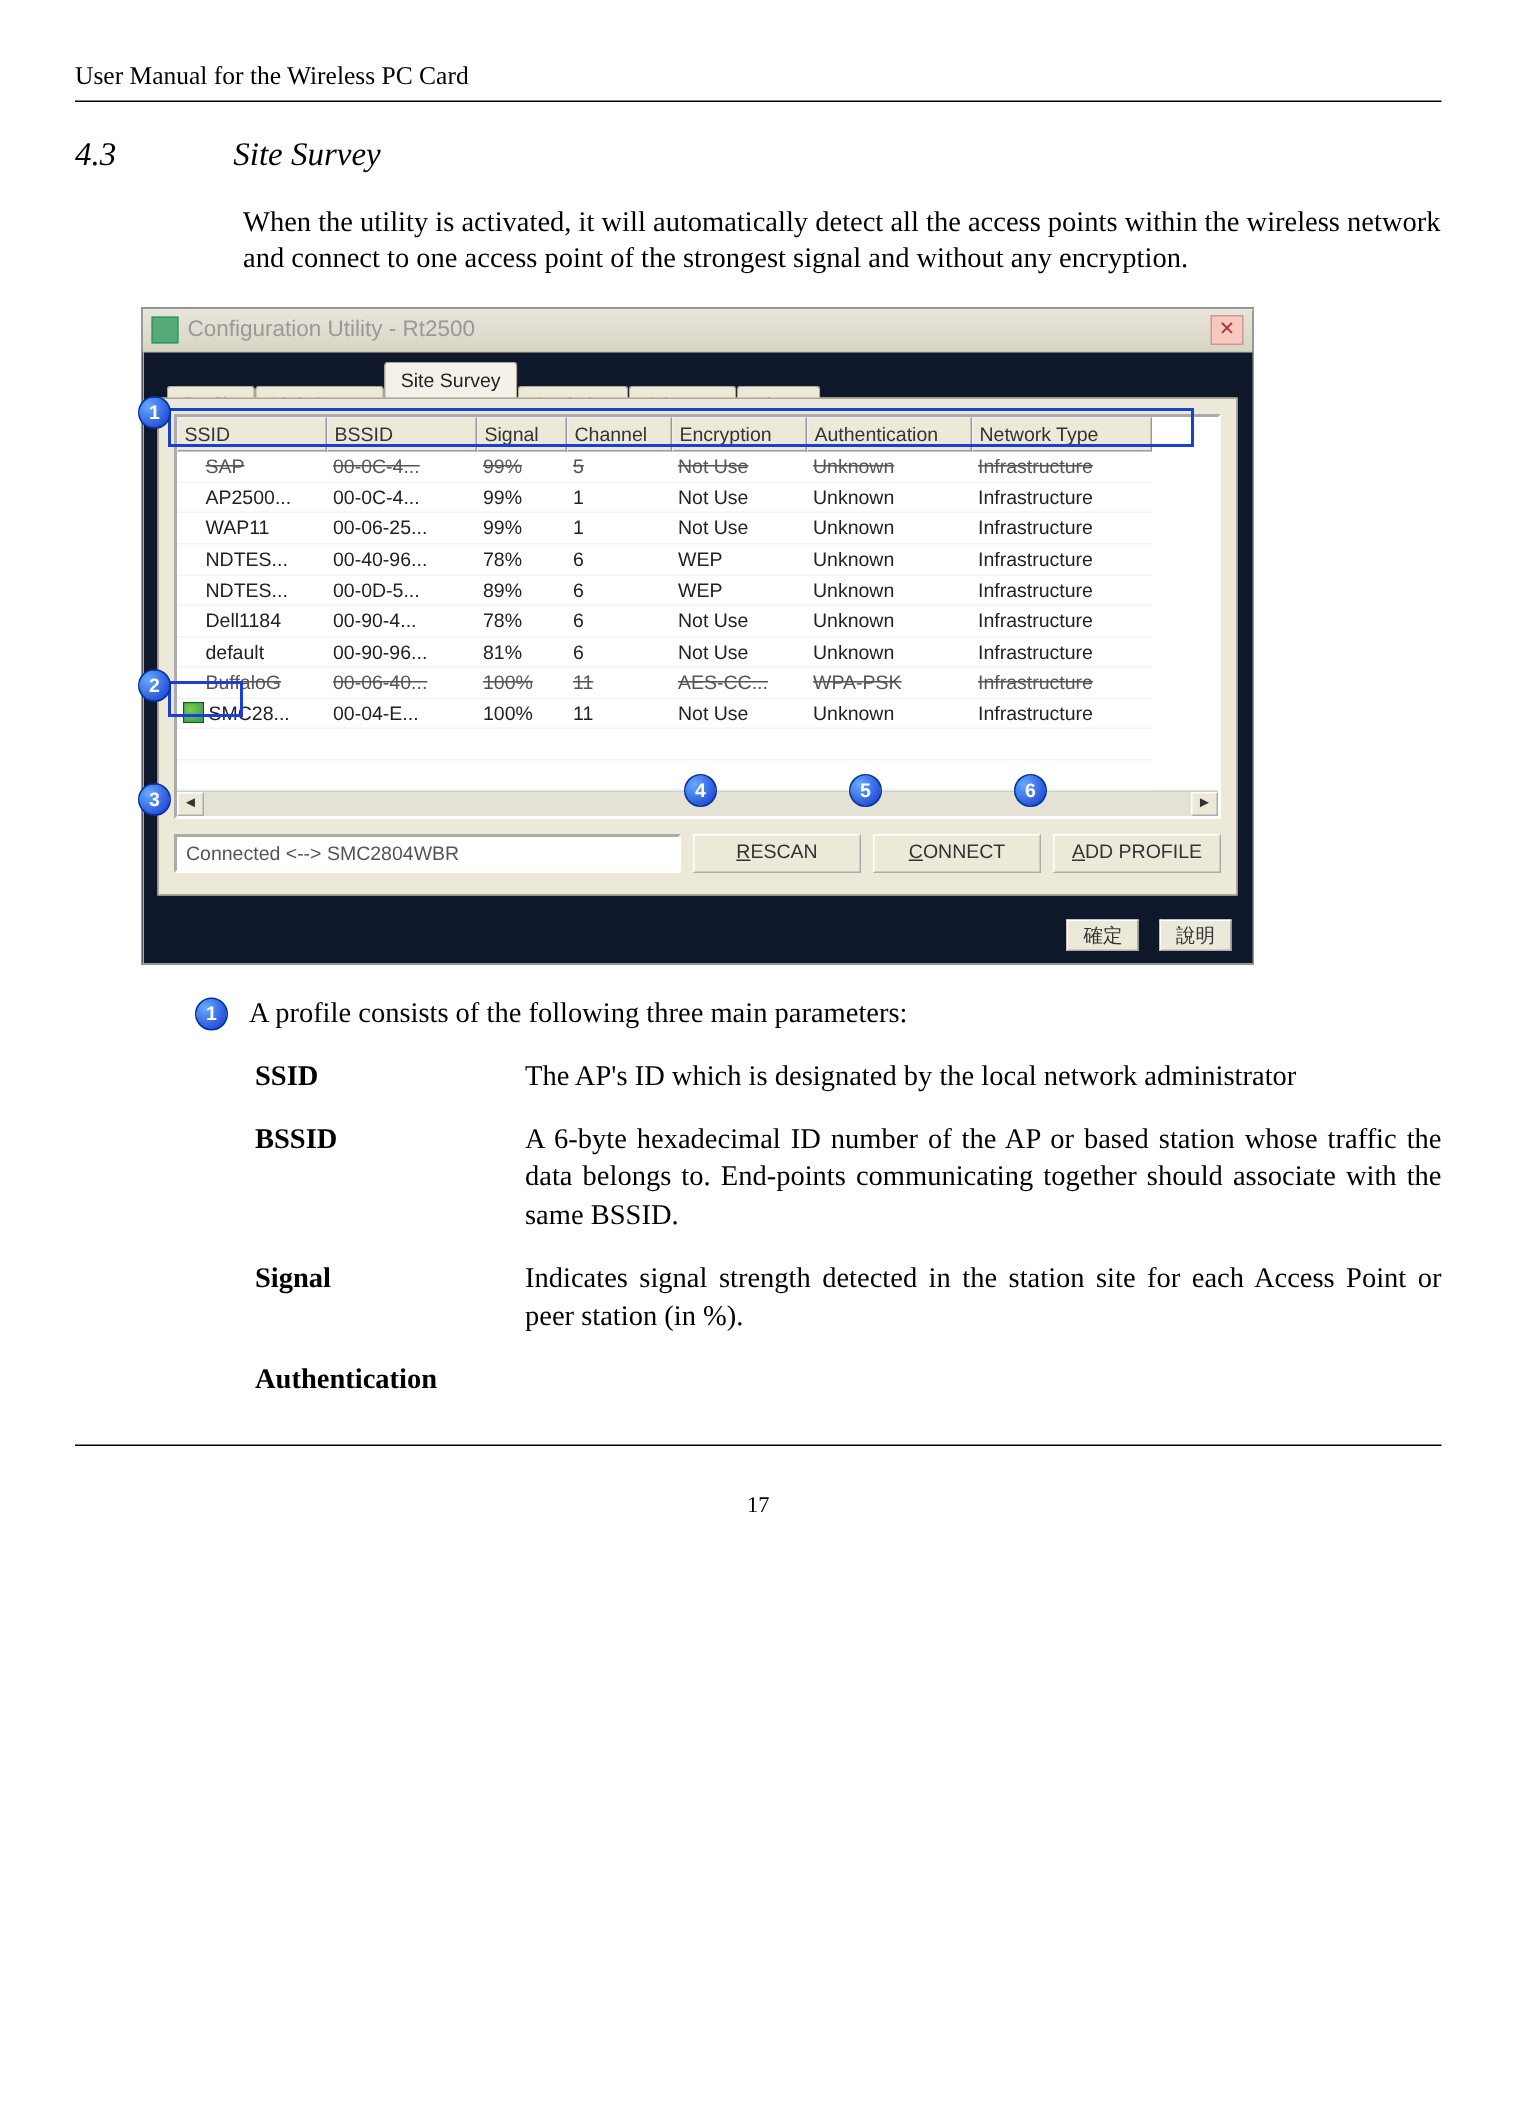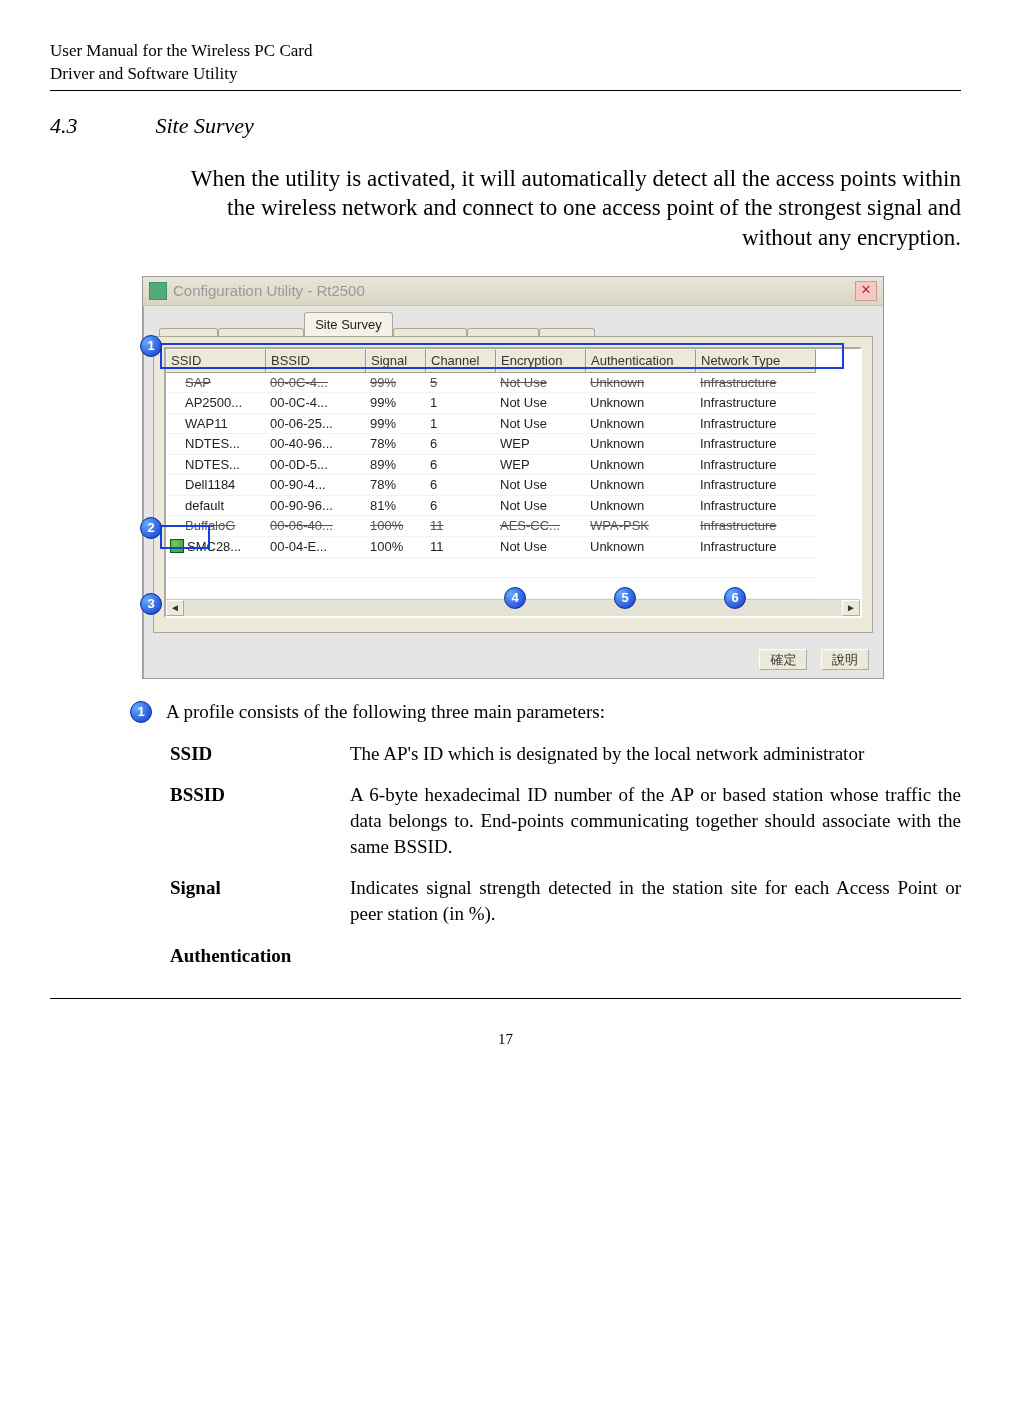--- a/index.html
+++ b/index.html
@@ -28,29 +28,29 @@
     font-weight: normal;
     font-size: 22px;
     margin: 20px 0 10px 0;
   }
   .section-num {
     display: inline-block;
     width: 100px;
   }
   .intro-para {
     margin-left: 112px;
-    font-size: 23px;
-    text-align: right;
+    font-size: 19px;
+    text-align: left;
     line-height: 1.3;
   }
   .screenshot {
-    margin: 14px 0 10px 92px;
+    margin: 14px 0 10px 44px;
     width: 740px;
     border: 1px solid #999;
-    background: #e5e5e5;
+    background: #0f172a;
     font-family: Tahoma, Arial, sans-serif;
     font-size: 13px;
     color: #333;
     position: relative;
     box-shadow: 1px 1px 0 #aaa inset;
   }
   .titlebar {
     background: linear-gradient(#e8e6da,#d9d5c4);
     border-bottom: 1px solid #c8c4b4;
     padding: 4px 6px;
@@ -250,21 +250,20 @@
     border:none; border-top:1.5px solid #000;
     margin: 30px 0 4px 0;
   }
 </style>
 </head>
 <body>
 
 <div class="header-top">
   <div class="left">
     <div>User Manual for the Wireless PC Card</div>
-    <div>Driver and Software Utility</div>
   </div>
 </div>
 <hr class="rule">
 
 <div class="section-heading">
   <span class="section-num">4.3</span>
   <span>Site Survey</span>
 </div>
 
 <p class="intro-para">When the utility is activated, it will automatically detect all the access points within the wireless network and connect to one access point of the strongest signal and without any encryption.</p>
@@ -402,20 +401,26 @@
       <div class="hscroll">
         <div class="arrow">◄</div>
         <div class="track"></div>
         <div class="arrow">►</div>
       </div>
     </div>
 
     <div class="callout-box" style="left:6px; top:188px; width:46px; height:20px;"></div>
     <div class="callout" style="left:-14px; top:180px">2</div>
 
+    <div class="statusrow">
+      <div class="statusbox">Connected &lt;--&gt; SMC2804WBR</div>
+      <div class="winbtn"><span class="ul">R</span><span>ESCAN</span></div>
+      <div class="winbtn"><span class="ul">C</span>ONNECT</div>
+      <div class="winbtn"><span class="ul">A</span>DD PROFILE</div>
+    </div>
     <div class="callout" style="left:-14px; top:256px">3</div>
     <div class="callout" style="left:350px; top:250px">4</div>
     <div class="callout" style="left:460px; top:250px">5</div>
     <div class="callout" style="left:570px; top:250px">6</div>
   </div>
   <div class="dlgbtns">
     <span class="winbtn">確定</span>
     <span class="winbtn">說明</span>
   </div>
 </div>

